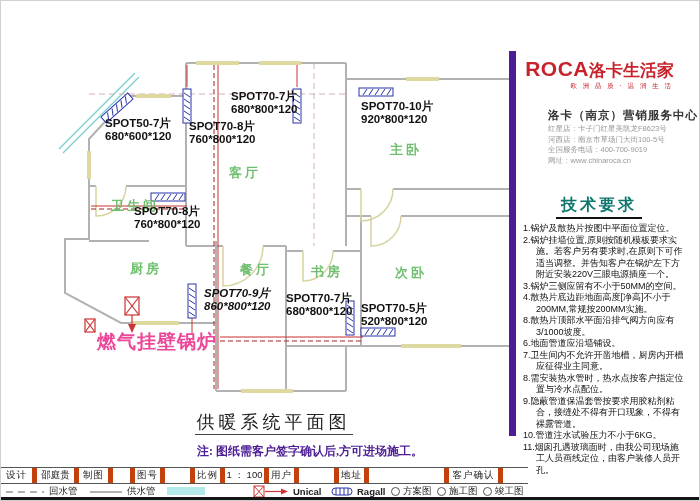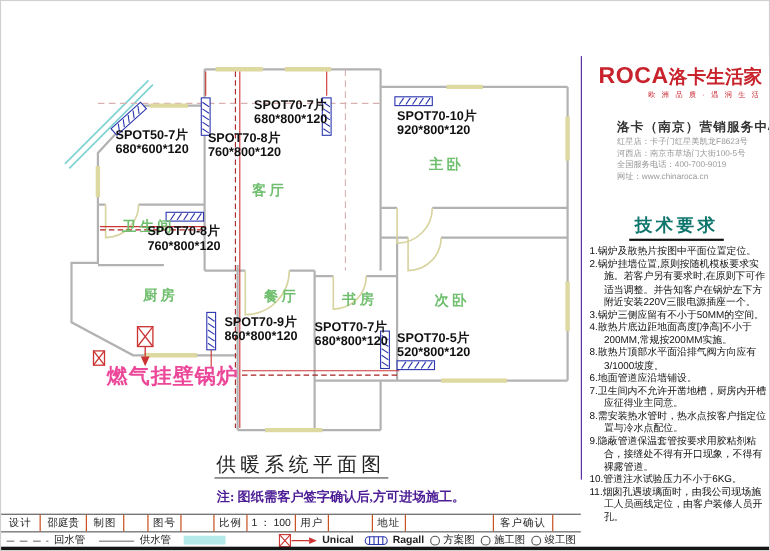--- a/index.html
+++ b/index.html
@@ -8,21 +8,21 @@
     font-family:"Liberation Sans","DejaVu Sans",sans-serif;
     overflow:hidden;border:1px solid #d0d0d0;box-sizing:border-box;
   }
   
   .banner{position:absolute;left:384px;top:0;width:316px;height:50px;background:#b01e23;color:#fff;}
   .banner-row{position:absolute;left:30px;top:4px;white-space:nowrap;}
   .banner-roca{font-size:31px;font-weight:bold;letter-spacing:1px;}
   .banner-cn{font-size:25px;font-weight:bold;margin-left:4px;}
   .banner-tag{position:absolute;left:66px;top:40px;font-size:7px;letter-spacing:5px;white-space:nowrap;}
   
-  .panel{position:absolute;left:527px;top:50px;width:173px;height:385px;background:#fff;border-left:1px solid #4c1d95;box-sizing:border-box;}
+  .panel{position:absolute;left:508px;top:50px;width:173px;height:385px;background:#fff;border-left:7px solid #4c1d95;box-sizing:border-box;}
   .panel-logo{position:absolute;right:8px;top:6px;text-align:right;color:#c8232c;white-space:nowrap;}
   .panel-logo .p-roca{font-size:21px;font-weight:bold;letter-spacing:0.5px;}
   .panel-logo .p-cn{font-size:17px;font-weight:bold;}
   .panel-tag{position:absolute;right:9px;top:31px;font-size:6.5px;letter-spacing:2px;color:#c8232c;white-space:nowrap;}
   .contact{position:absolute;left:32px;top:57px;width:136px;}
   .contact-title{font-size:11.5px;font-weight:bold;color:#333;letter-spacing:1px;white-space:nowrap;}
   .contact-line{font-size:7.5px;color:#999;line-height:9.5px;white-space:nowrap;margin-top:1px;}
   .tech-title-wrap{position:absolute;left:0;top:144px;width:100%;text-align:center;}
   .tech-title{display:inline-block;font-family:"Liberation Serif","DejaVu Serif",serif;font-size:16px;font-weight:bold;color:#0f766e;letter-spacing:3px;border-bottom:2px solid #111;padding:0 5px 1px 5px;}
   .tech-list{position:absolute;left:7px;top:172px;width:162px;font-size:9px;line-height:11.5px;color:#111;}
@@ -31,21 +31,21 @@
   .plan{position:absolute;left:0;top:0;width:527px;height:466px;}
   .room-label{position:absolute;color:#6fbf6f;font-size:13px;font-weight:bold;letter-spacing:3px;font-family:"Liberation Serif","DejaVu Serif",serif;white-space:nowrap;}
   .spot{position:absolute;font-size:11.5px;line-height:12.5px;font-weight:bold;color:#111;white-space:nowrap;}
   .boiler-label{position:absolute;left:96px;top:328px;color:#ec4899;font-size:19px;font-weight:bold;letter-spacing:1px;font-family:"Liberation Serif","DejaVu Serif",serif;white-space:nowrap;}
   .plan-title{position:absolute;left:160px;top:409px;width:225px;text-align:center;font-family:"Liberation Serif","DejaVu Serif",serif;font-size:18px;color:#222;letter-spacing:4px;white-space:nowrap;}
   .plan-title .ul{border-bottom:1.5px solid #444;padding:0 2px 2px 2px;margin-top:23px;}
   .plan-note{position:absolute;left:196px;top:442px;font-family:"Liberation Serif","DejaVu Serif",serif;font-size:12px;font-weight:bold;color:#4c1d95;white-space:nowrap;}
   
   .tblock{position:absolute;left:0;top:466px;width:527px;height:32px;border-top:1px solid #555;box-sizing:border-box;}
   .trow1{display:flex;height:16px;border-bottom:1px solid #555;box-sizing:border-box;}
-  .tcell{border-right:1px solid #c2410c;box-sizing:border-box;display:flex;align-items:center;justify-content:center;font-size:9.5px;color:#222;white-space:nowrap;overflow:hidden;}
+  .tcell{border-right:5px solid #c2410c;box-sizing:border-box;display:flex;align-items:center;justify-content:center;font-size:9.5px;color:#222;white-space:nowrap;overflow:hidden;}
   .tcell.lab{letter-spacing:1px;}
   .trow2{position:relative;height:15px;font-size:9.5px;color:#222;}
   .leg{position:absolute;top:0;height:15px;display:flex;align-items:center;white-space:nowrap;}
   .cyanbar{position:absolute;left:166px;top:3px;width:38px;height:8px;background:#b4eaea;}
   .circ{display:inline-block;width:9px;height:9px;border:1px solid #555;border-radius:50%;margin-right:3px;box-sizing:border-box;}
   .bottom-line{position:absolute;left:0;top:496px;width:700px;height:2.5px;background:#151515;}
 </style>
 </head>
 <body>
 
@@ -221,21 +221,21 @@
       <div>760*800*120</div>
     </div>
     <div class="spot" style="left:360px;top:99px;">
       <div>SPOT70-10片</div>
       <div>920*800*120</div>
     </div>
     <div class="spot" style="left:133px;top:204px;">
       <div>SPOT70-8片</div>
       <div>760*800*120</div>
     </div>
-    <div class="spot" style="left:203px;top:286px;">
+    <div class="spot" style="left:203px;top:286px;font-style:italic;">
       <div>SPOT70-9片</div>
       <div>860*800*120</div>
     </div>
     <div class="spot" style="left:285px;top:291px;">
       <div>SPOT70-7片</div>
       <div>680*800*120</div>
     </div>
     <div class="spot" style="left:360px;top:301px;">
       <div>SPOT70-5片</div>
       <div>520*800*120</div>

